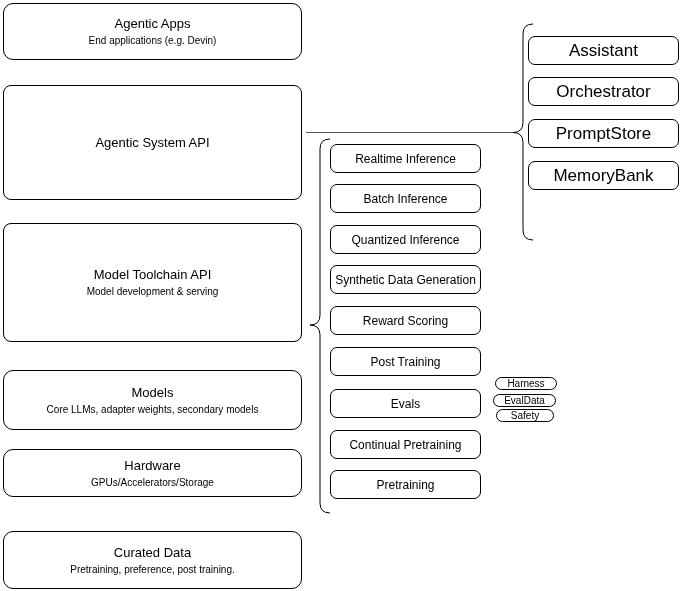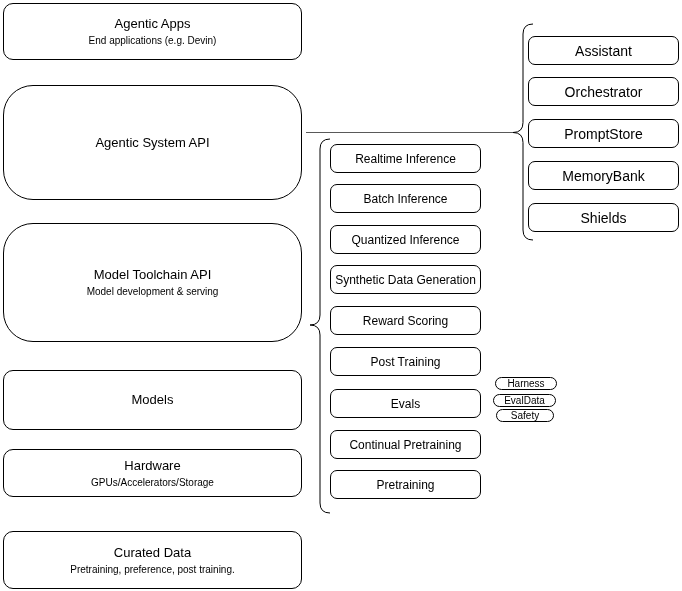--- a/index.html
+++ b/index.html
@@ -28,28 +28,28 @@
     line-height: 16px;
     white-space: nowrap;
   }
   .node .subtitle {
     font-size: 10px;
     line-height: 13px;
     margin-top: 2px;
     white-space: nowrap;
   }
   .stack-node { left: 3px; width: 299px; border-radius: 10px; }
-  .stack-node.big { border-radius: 30px; }
+  .stack-node.big { border-radius: 8px; }
   .svc-node {
     left: 330px; width: 151px; height: 29px;
     border-radius: 7px; font-size: 12px; line-height: 14px;
   }
   .comp-node {
     left: 528px; width: 151px; height: 29px;
-    border-radius: 7px; font-size: 14px; line-height: 14px;
+    border-radius: 7px; font-size: 17px; line-height: 14px;
   }
   .tag-pill {
     position: absolute;
     box-sizing: border-box;
     background: #ffffff;
     border: 1px solid #000000;
     border-radius: 7px;
     height: 13px;
     display: flex;
     align-items: center;
@@ -88,20 +88,21 @@
     <div class="title">Agentic System API</div>
   </div>
 
   <div class="node stack-node big" style="top:223px;height:119px">
     <div class="title">Model Toolchain API</div>
     <div class="subtitle">Model development &amp; serving</div>
   </div>
 
   <div class="node stack-node" style="top:370px;height:60px">
     <div class="title">Models</div>
+    <div class="subtitle">Core LLMs, adapter weights, secondary models</div>
   </div>
 
   <div class="node stack-node" style="top:449px;height:48px">
     <div class="title">Hardware</div>
     <div class="subtitle">GPUs/Accelerators/Storage</div>
   </div>
 
   <div class="node svc-node" style="top:144px">
     <span>Realtime Inference</span>
   </div>
@@ -150,17 +151,14 @@
   </div>
   <div class="node comp-node" style="top:77px">
     <span>Orchestrator</span>
   </div>
   <div class="node comp-node" style="top:119px">
     <span>PromptStore</span>
   </div>
   <div class="node comp-node" style="top:161px">
     <span>MemoryBank</span>
   </div>
-  <div class="node comp-node" style="top:203px">
-    <span>Shields</span>
-  </div>
 
 </div>
 
 </body></html>

